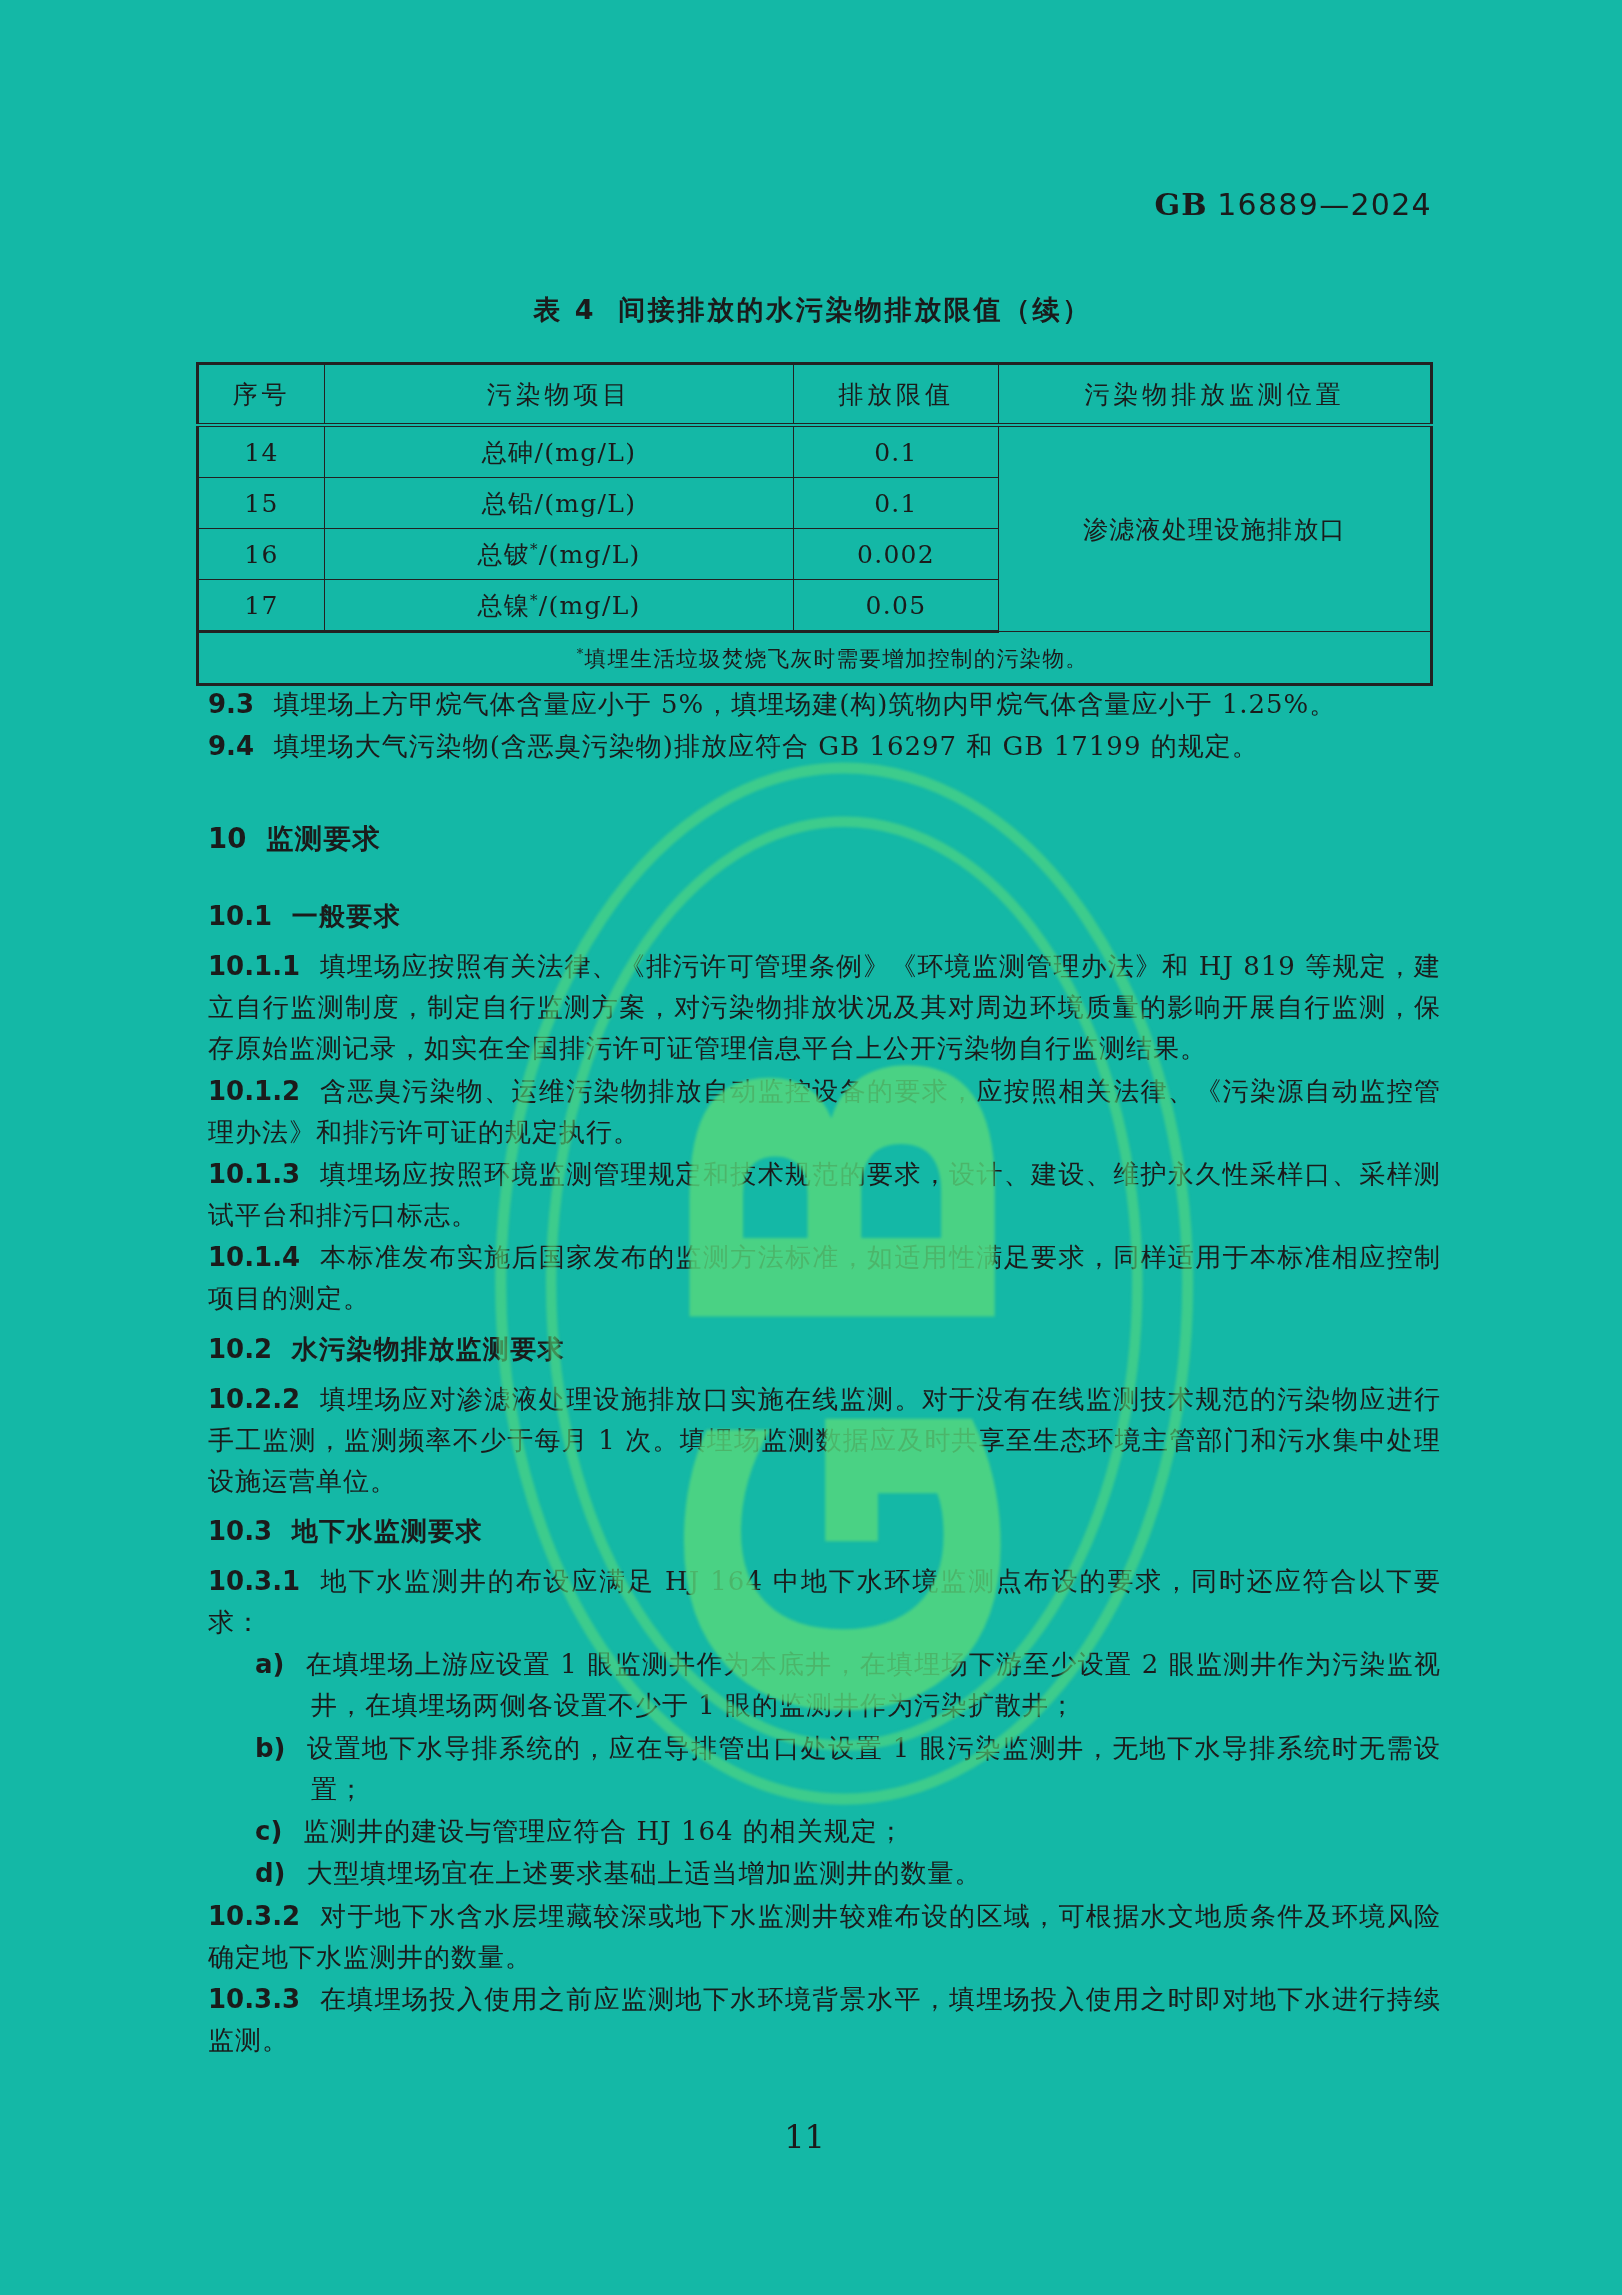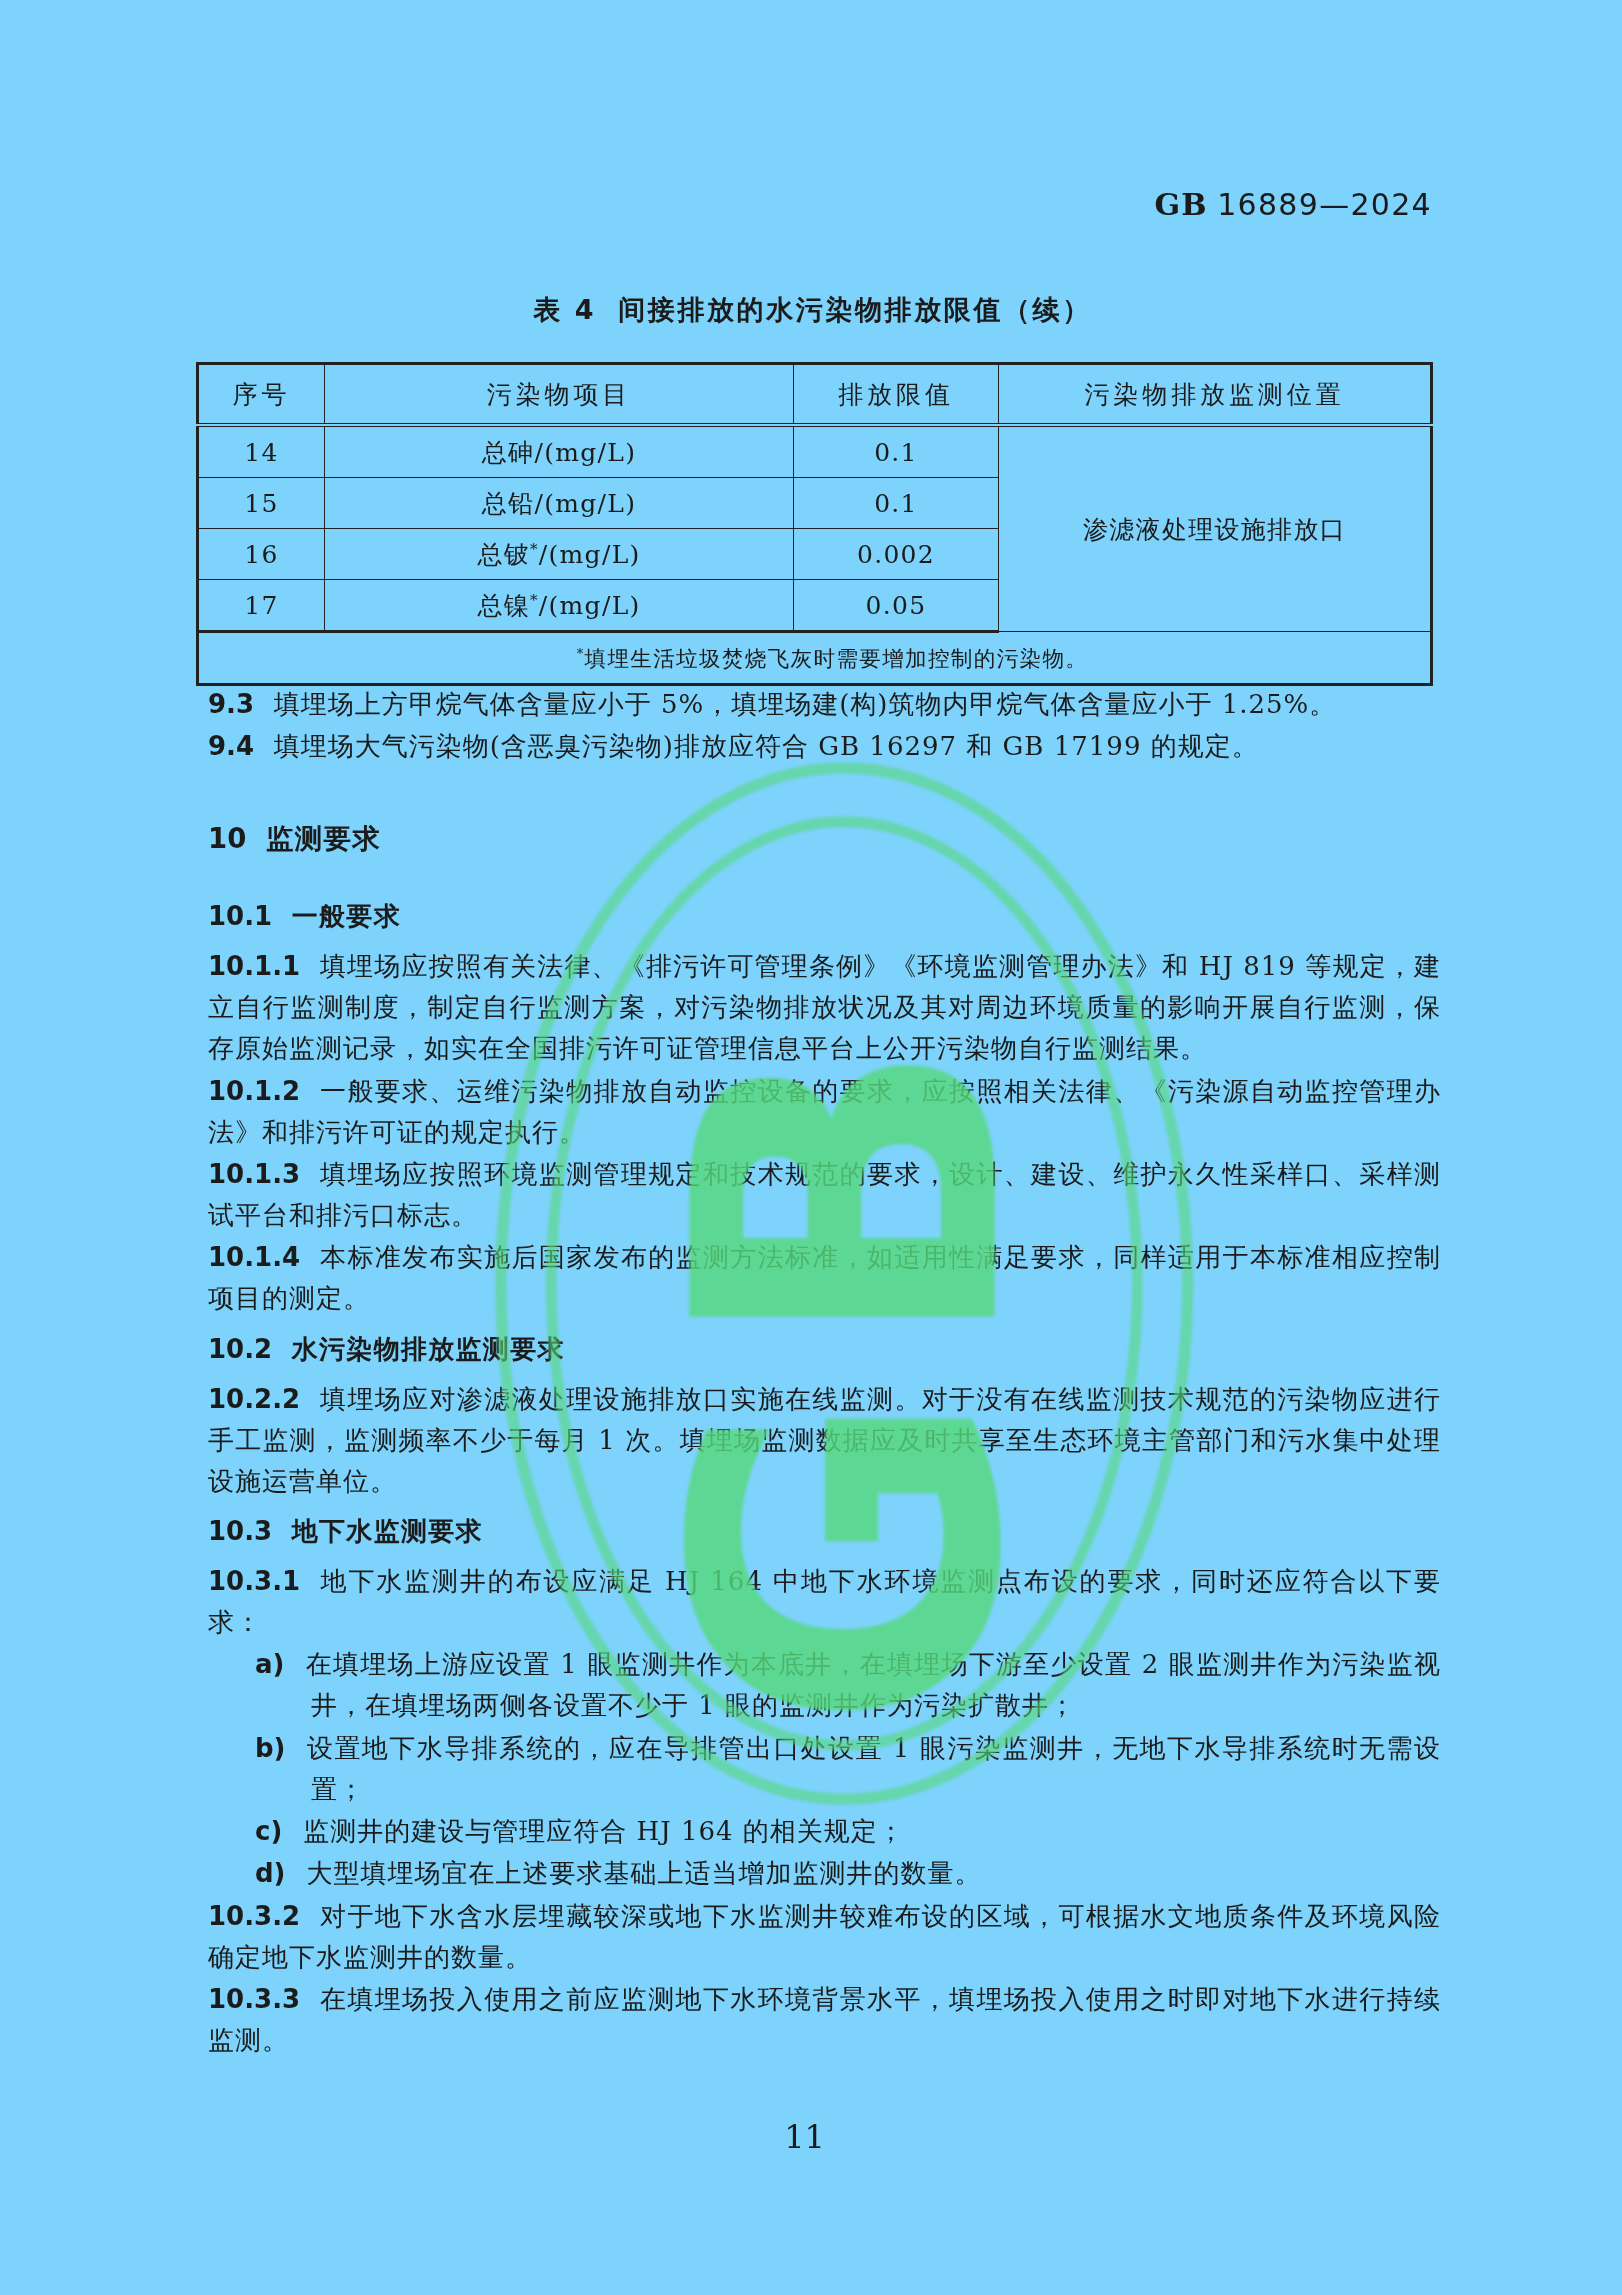--- a/index.html
+++ b/index.html
@@ -1,19 +1,19 @@
 <!DOCTYPE html>
 <html style="font-size:10.5px"><head>
 <meta charset="utf-8">
 <style>
   html,body{margin:0;padding:0;background:#888;}
   .page{
     position:relative;
     width:1623px;height:2295px;
-    background:#7dd3fc;
+    background:#14b8a6;
     font-family:"DejaVu Serif","Liberation Serif",serif;
     color:#1b1b1b;
     overflow:hidden;
   }
   
   .std-header{
     position:absolute;top:187px;right:191px;
     font-size:30px;letter-spacing:1.3px;white-space:nowrap;
   }
   .std-header .gb{font-weight:bold;font-family:"DejaVu Serif","Liberation Serif",serif;margin-right:9.2px;}
@@ -139,21 +139,21 @@
     </table>
 
   <div class="flow">
     <p class="clause"><span class="num">9.3</span><span>填埋场上方甲烷气体含量应小于 5%，填埋场建(构)筑物内甲烷气体含量应小于 1.25%。</span></p>
     <p class="clause"><span class="num">9.4</span><span>填埋场大气污染物(含恶臭污染物)排放应符合 GB 16297 和 GB 17199 的规定。</span></p>
 
     <p class="h1"><span class="num">10</span><span>监测要求</span></p>
 
     <p class="h2"><span class="num">10.1</span><span>一般要求</span></p>
     <p class="clause"><span class="num">10.1.1</span><span>填埋场应按照有关法律、《排污许可管理条例》《环境监测管理办法》和 HJ 819 等规定，建立自行监测制度，制定自行监测方案，对污染物排放状况及其对周边环境质量的影响开展自行监测，保存原始监测记录，如实在全国排污许可证管理信息平台上公开污染物自行监测结果。</span></p>
-    <p class="clause"><span class="num">10.1.2</span><span>一般要求、运维污染物排放自动监控设备的要求，应按照相关法律、《污染源自动监控管理办法》和排污许可证的规定执行。</span></p>
+    <p class="clause"><span class="num">10.1.2</span><span>含恶臭污染物、运维污染物排放自动监控设备的要求，应按照相关法律、《污染源自动监控管理办法》和排污许可证的规定执行。</span></p>
     <p class="clause"><span class="num">10.1.3</span><span>填埋场应按照环境监测管理规定和技术规范的要求，设计、建设、维护永久性采样口、采样测试平台和排污口标志。</span></p>
     <p class="clause"><span class="num">10.1.4</span><span>本标准发布实施后国家发布的监测方法标准，如适用性满足要求，同样适用于本标准相应控制项目的测定。</span></p>
 
     <p class="h2 spaced"><span class="num">10.2</span><span>水污染物排放监测要求</span></p>
     <p class="clause"><span class="num">10.2.2</span><span>填埋场应对渗滤液处理设施排放口实施在线监测。对于没有在线监测技术规范的污染物应进行手工监测，监测频率不少于每月 1 次。填埋场监测数据应及时共享至生态环境主管部门和污水集中处理设施运营单位。</span></p>
 
     <p class="h2 spaced"><span class="num">10.3</span><span>地下水监测要求</span></p>
     <p class="clause"><span class="num">10.3.1</span><span>地下水监测井的布设应满足 HJ 164 中地下水环境监测点布设的要求，同时还应符合以下要求：</span></p>
 
     <p class="li"><span class="num">a)</span><span>在填埋场上游应设置 1 眼监测井作为本底井，在填埋场下游至少设置 2 眼监测井作为污染监视井，在填埋场两侧各设置不少于 1 眼的监测井作为污染扩散井；</span></p>

